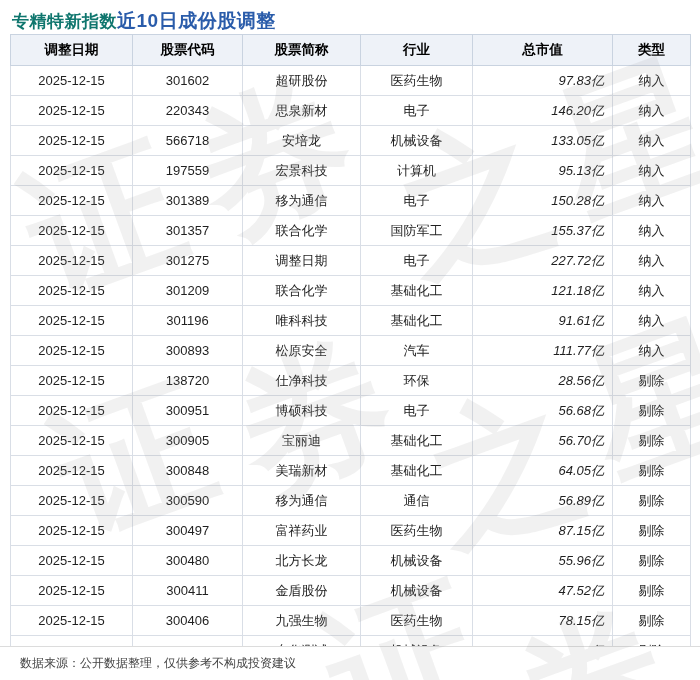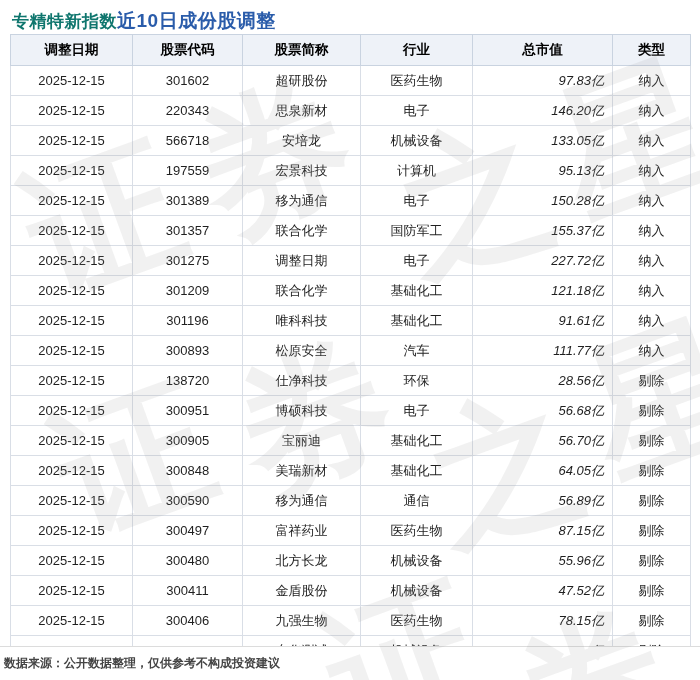--- a/index.html
+++ b/index.html
@@ -90,26 +90,25 @@
   
   .footer {
     position: absolute;
     left: 0;
     bottom: 0;
     width: 700px;
     height: 34px;
     border-top: 1px solid #dcdcdc;
     display: flex;
     align-items: center;
-    padding-left: 4px;
+    padding-left: 20px;
     box-sizing: border-box;
     font-size: 12px;
     color: #444444;
     background: #ffffff;
-    font-weight: bold;
   }
 
   
   .watermark {
     position: absolute;
     top: 0; left: 0;
     width: 700px;
     height: 680px;
     pointer-events: none;
     z-index: 5;

